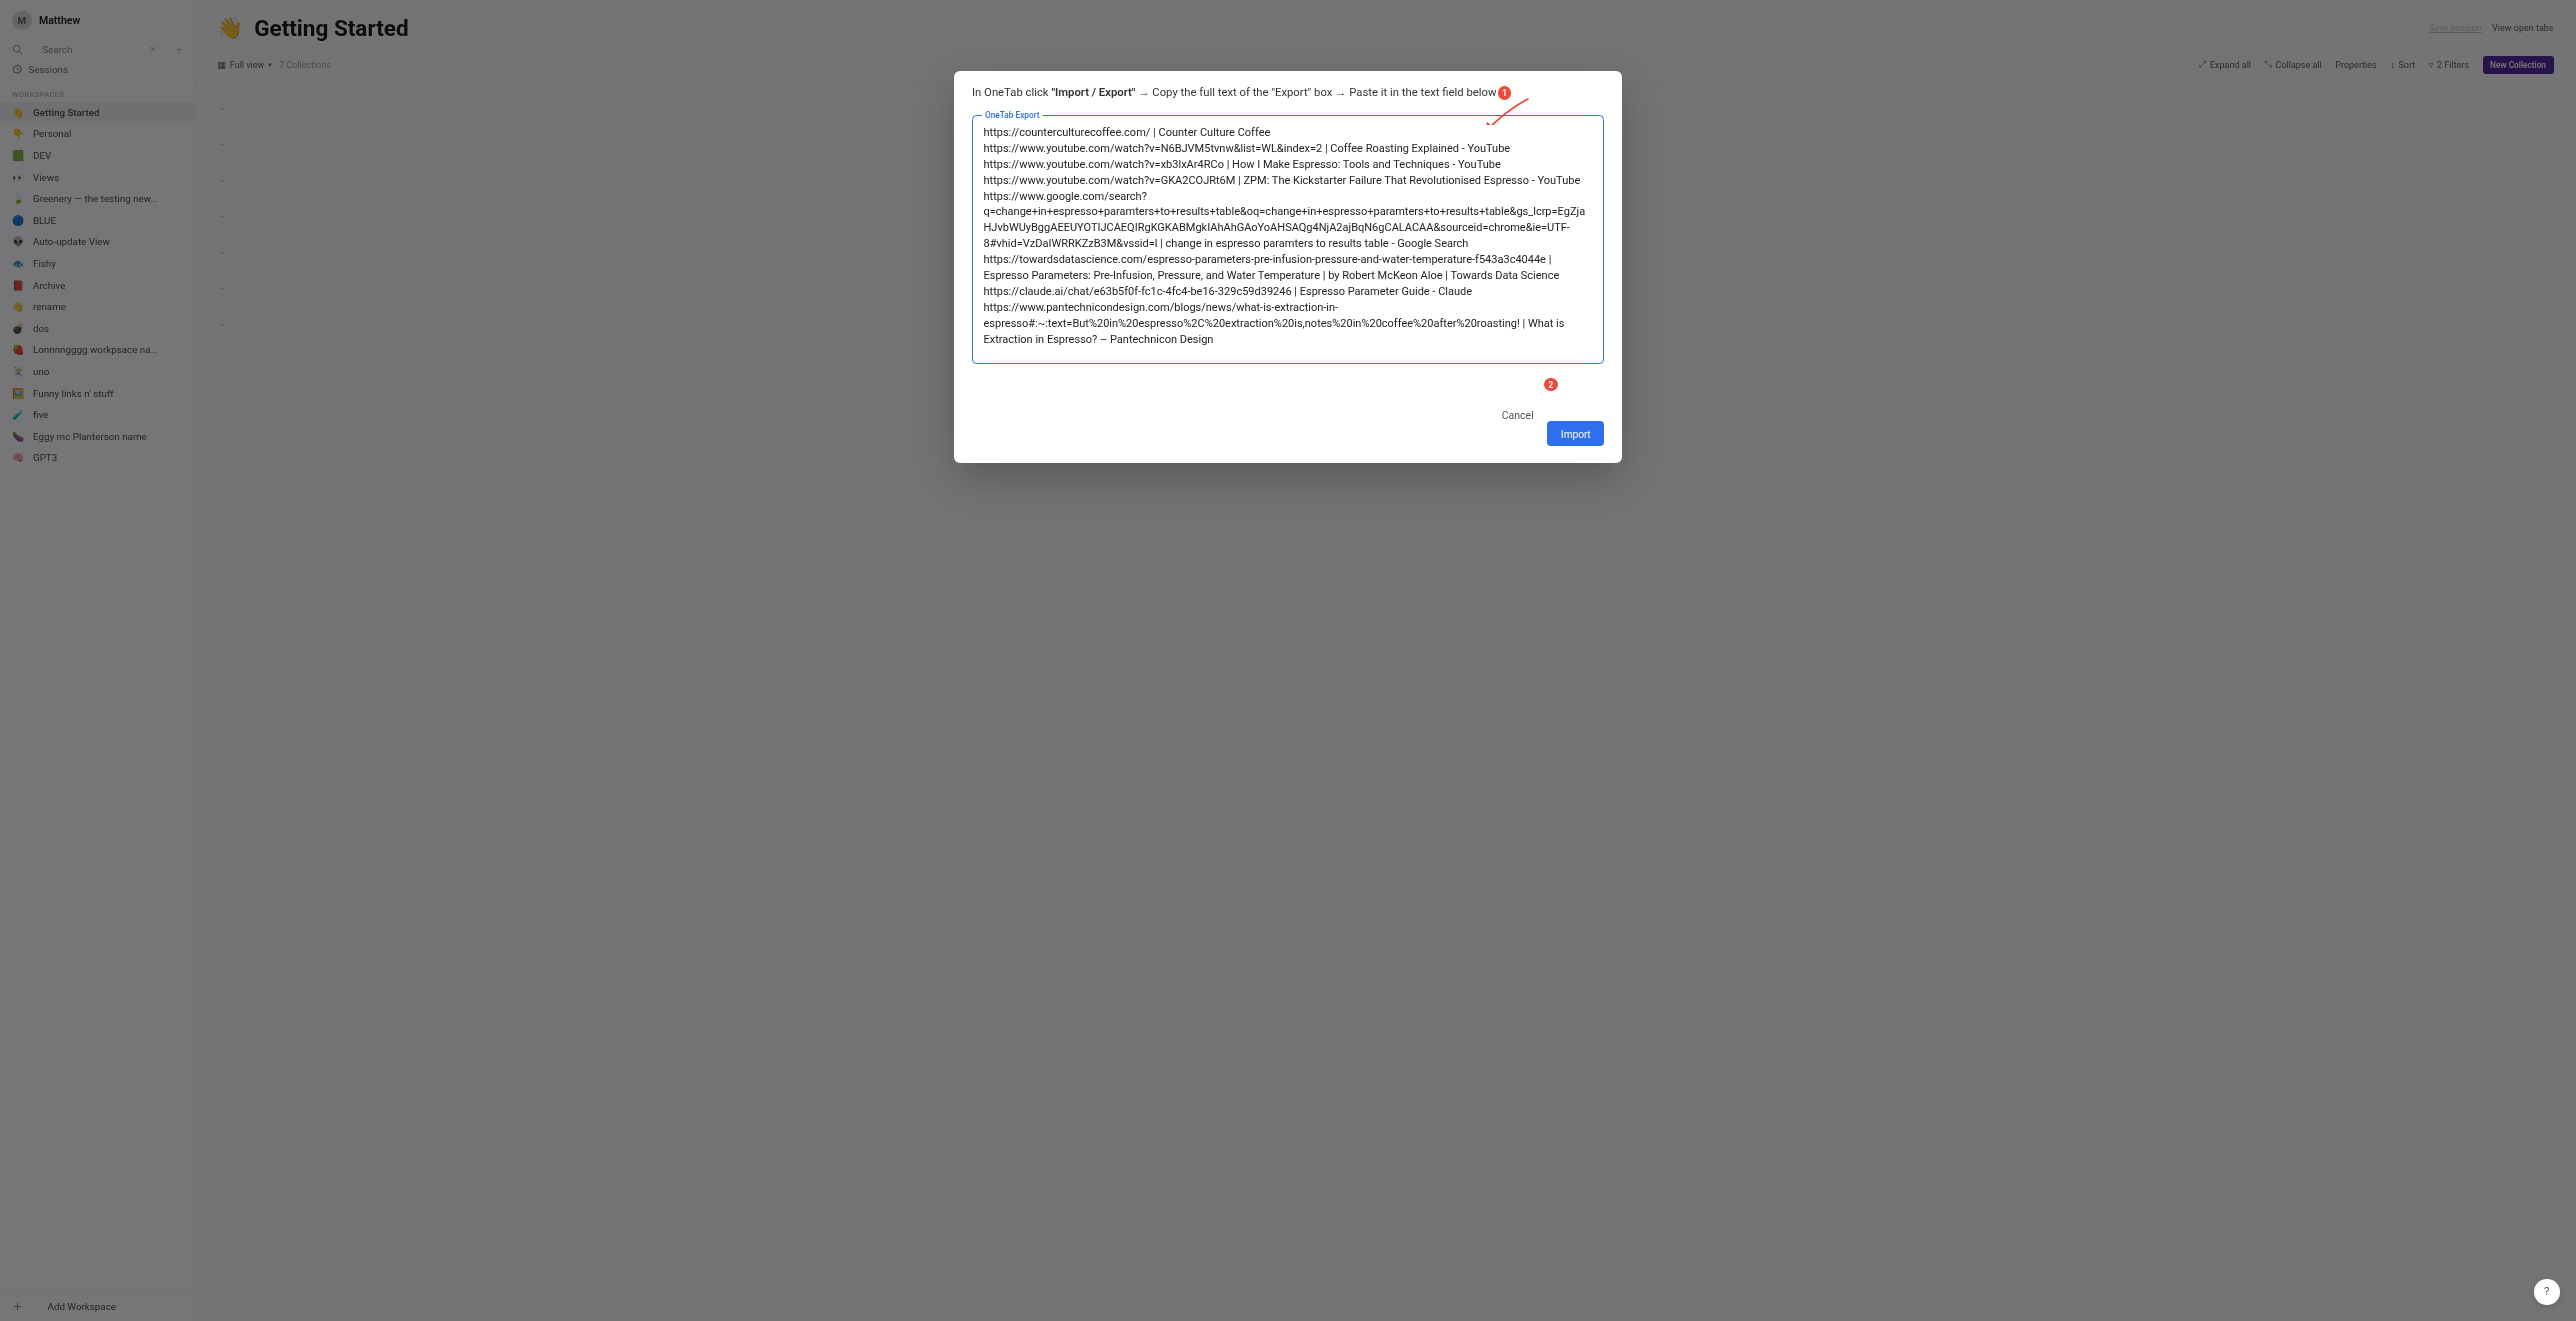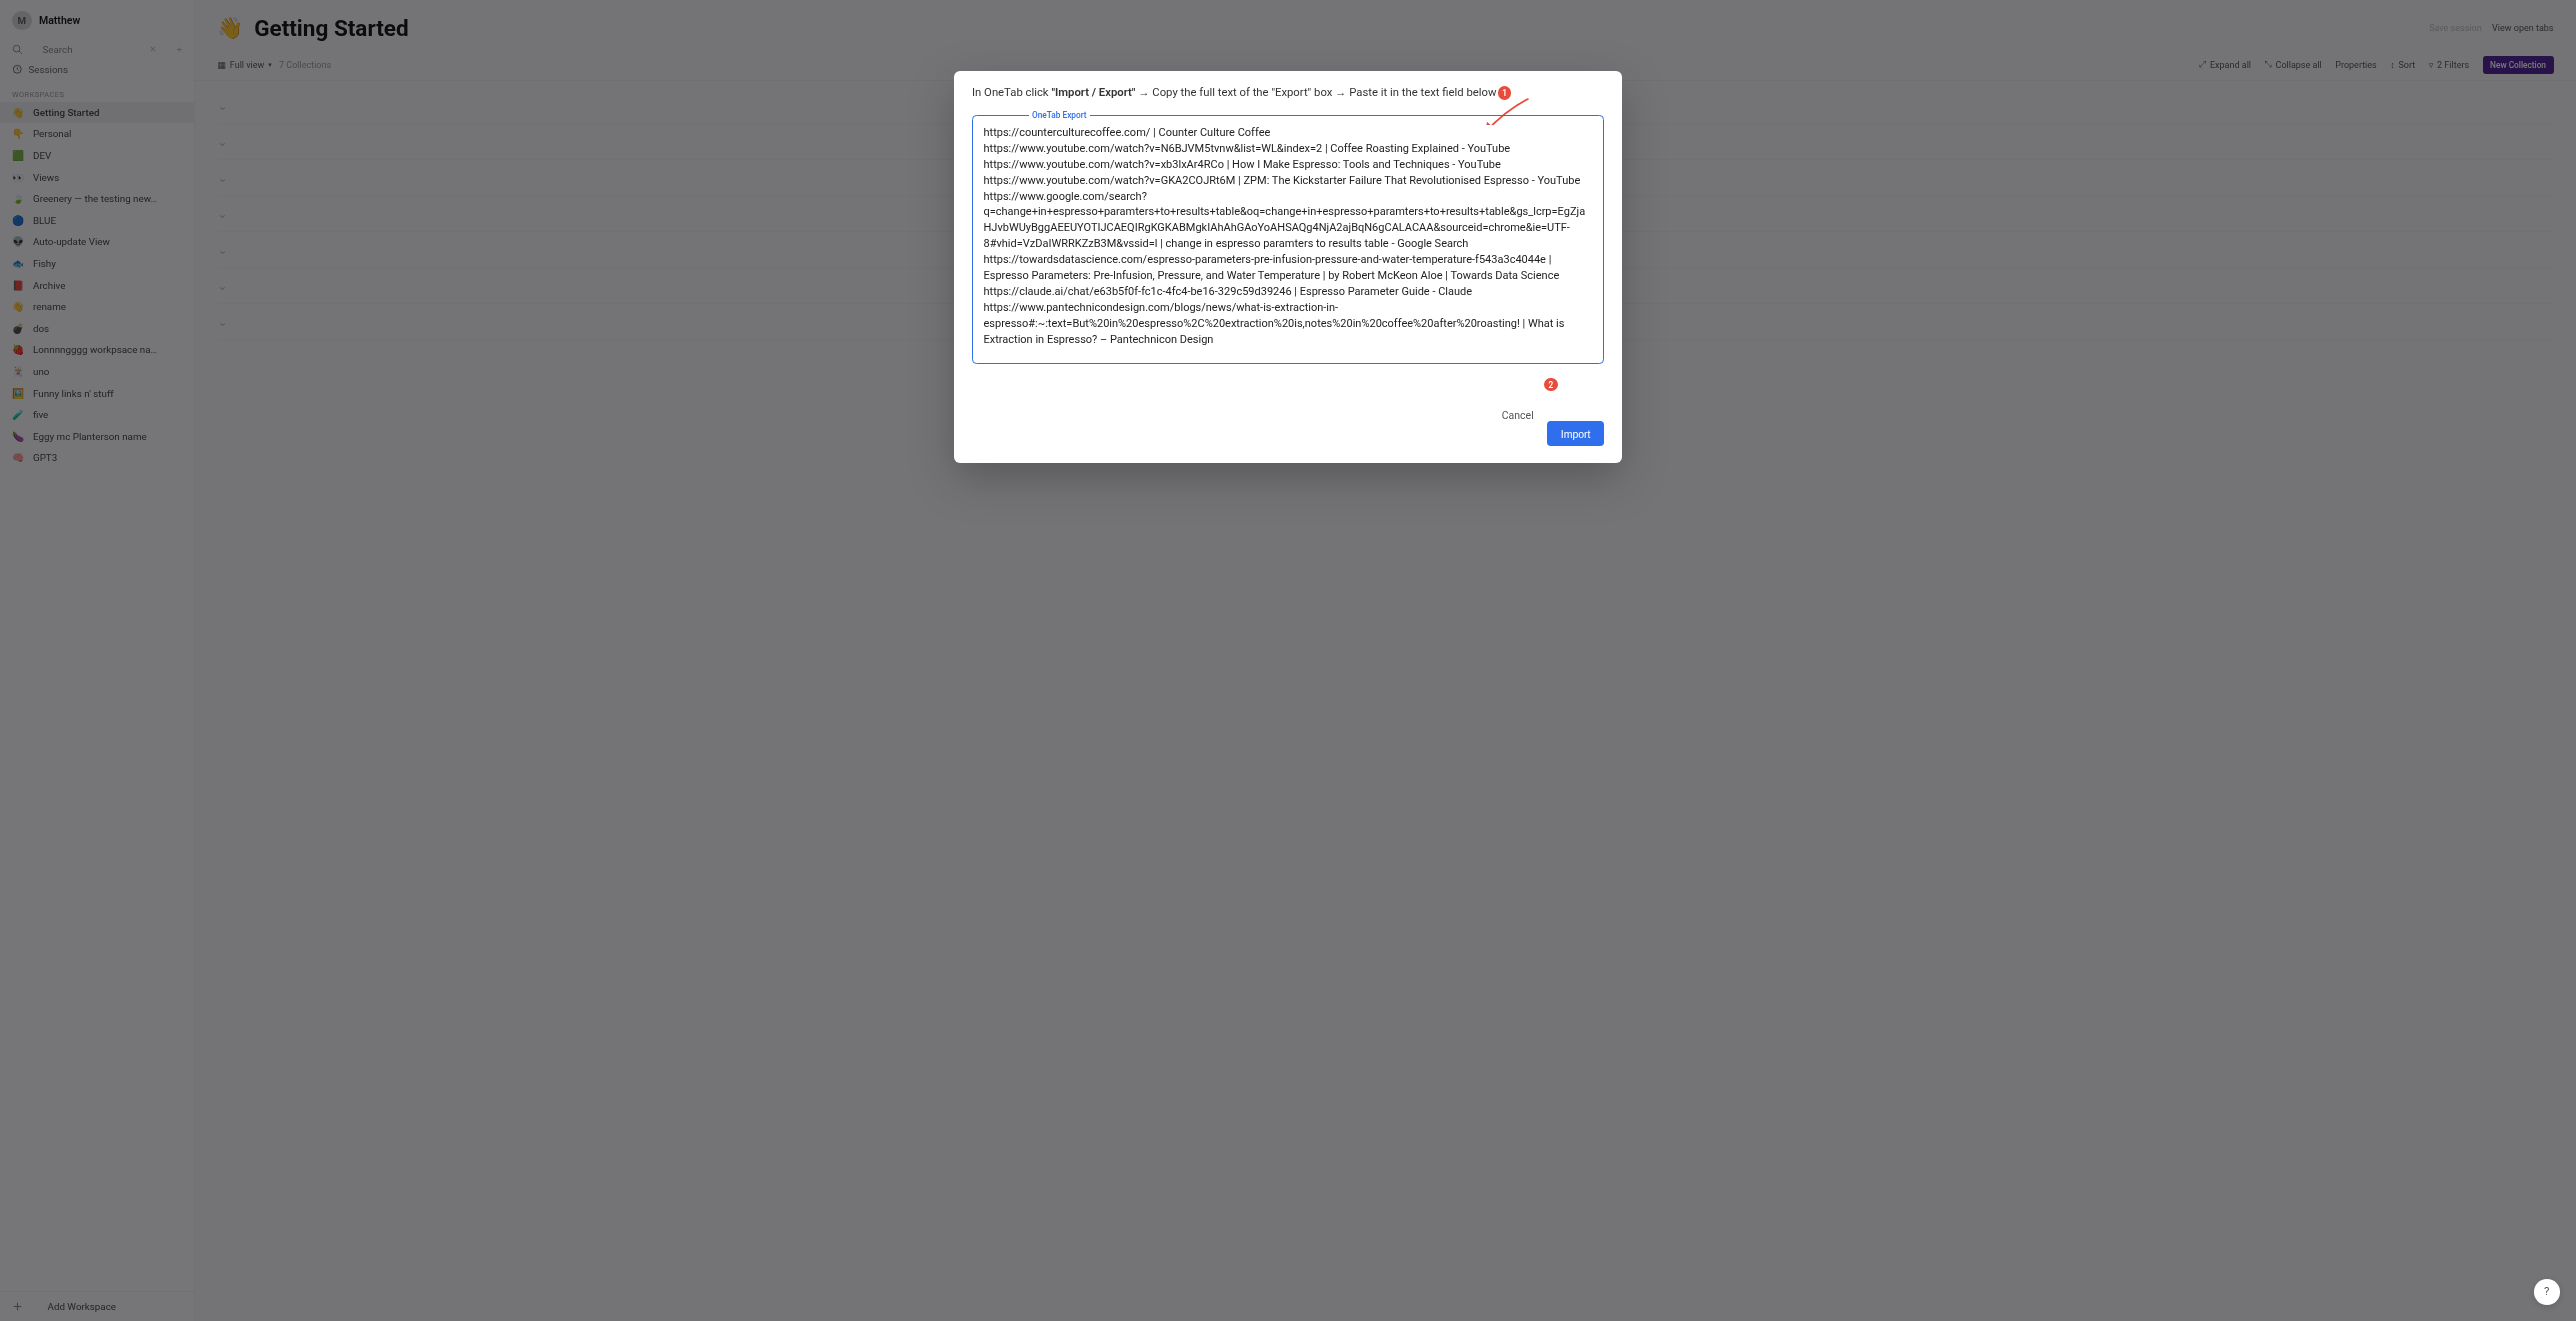--- a/index.html
+++ b/index.html
@@ -29,21 +29,21 @@
   .plus-icon { width: 10.5px; height: 10.5px; display: inline-flex; align-items: center; justify-content: center; color: #888; }
 
   
   .main { flex: 1; display: flex; flex-direction: column; overflow: hidden; }
   .page-header { display: flex; align-items: center; justify-content: space-between; padding: 15px 22.5px 9px; }
   .page-title-wrap { display: flex; align-items: center; gap: 10.5px; }
   .page-emoji { font-size: 21px; }
   .page-title { font-size: 22.5px; font-weight: 700; }
   .header-actions { display: flex; gap: 10.5px; align-items: center; }
   .link-btn { font-size: 9px; color: #555; cursor: pointer; }
-  .link-btn.dim { color: #bbb; }
+  .link-btn.dim { color: #bbb; text-decoration: underline; }
 
   .toolbar { display: flex; align-items: center; gap: 13.5px; padding: 6px 22.5px; border-bottom: 0.8px solid #eee; font-size: 9px; color: #555; }
   .tb-left { display: flex; gap: 7.5px; align-items: center; }
   .tb-right { margin-left: auto; display: flex; gap: 13.5px; align-items: center; }
   .chip { display: flex; gap: 3.8px; align-items: center; }
   .new-coll { background: #4c1d95; color: #fff; padding: 3.8px 7.5px; border-radius: 3px; font-size: 8.3px; font-weight: 500; }
 
   .content-body { flex: 1; overflow: auto; padding: 7.5px 22.5px; }
   .row-placeholder { height: 36px; border-bottom: 0.8px solid #f0f0f0; display: flex; align-items: center; }
   .chev { color: #bbb; width: 10.5px; }
@@ -55,21 +55,21 @@
   .modal { width: 668px; background: #fff; border-radius: 6px; box-shadow: 0 15px 45px rgba(0,0,0,0.25); overflow: hidden; }
   .modal-header { display: flex; align-items: center; justify-content: space-between; padding: 13.5px 18px 10.5px; border-bottom: 0.8px solid #eee; }
   .modal-title { font-size: 14.3px; font-weight: 600; }
   .close-x { width: 13.5px; height: 13.5px; cursor: pointer; color: #888; }
   .modal-body { padding: 15px 18px 7.5px; }
   .instruction-line { font-size: 11.3px; color: #333; margin-bottom: 15px; position: relative; }
   .instruction-bold { font-weight: 600; }
   .badge-num { display: inline-flex; width: 13.5px; height: 13.5px; border-radius: 50%; background: #e74c3c; color: #fff; font-size: 8.3px; align-items: center; justify-content: center; font-weight: 600; vertical-align: middle; margin-left: 1.5px; }
 
   .fieldset { border: 1.5px solid #2f6fed; border-radius: 4.5px; padding: 9px 10.5px 10.5px; position: relative; }
-  .fieldset-legend { position: absolute; top: -6px; left: 9px; background: #fff; padding: 0 3px; font-size: 8.3px; color: #2f6fed; font-weight: 500; margin-left: 47px; }
+  .fieldset-legend { position: absolute; top: -6px; left: 9px; background: #fff; padding: 0 3px; font-size: 8.3px; color: #2f6fed; font-weight: 500; }
   .export-text { width: 100%; min-height: 225px; border: none; resize: none; font-size: 11px; line-height: 1.45; color: #222; font-family: inherit; outline: none; overflow-y: scroll; }
 
   .arrow-annot { position: absolute; right: 68px; top: 9px; width: 60px; height: 45px; pointer-events: none; }
 
   .modal-footer { display: flex; justify-content: flex-end; align-items: center; gap: 13.5px; padding: 12px 18px 16.5px; }
   .btn-cancel { font-size: 10.5px; color: #555; cursor: pointer; }
   .btn-import-wrap { position: relative; }
   .btn-import { background: #2f6fed; color: #fff; border: none; padding: 6.8px 13.5px; border-radius: 3.8px; font-size: 10.5px; font-weight: 500; cursor: pointer; margin-top: 37px; }
   .badge-on-btn { position: absolute; top: -6px; left: -4.5px; }
 

